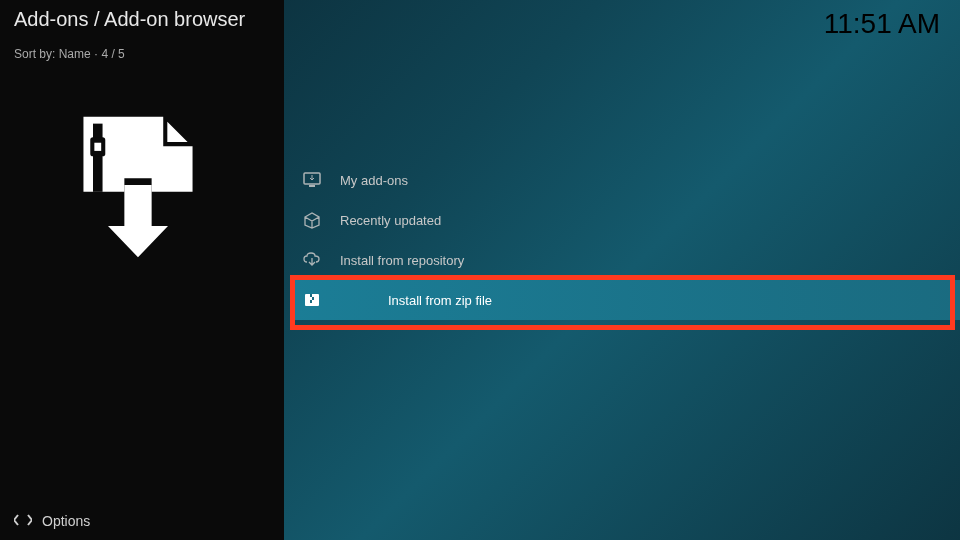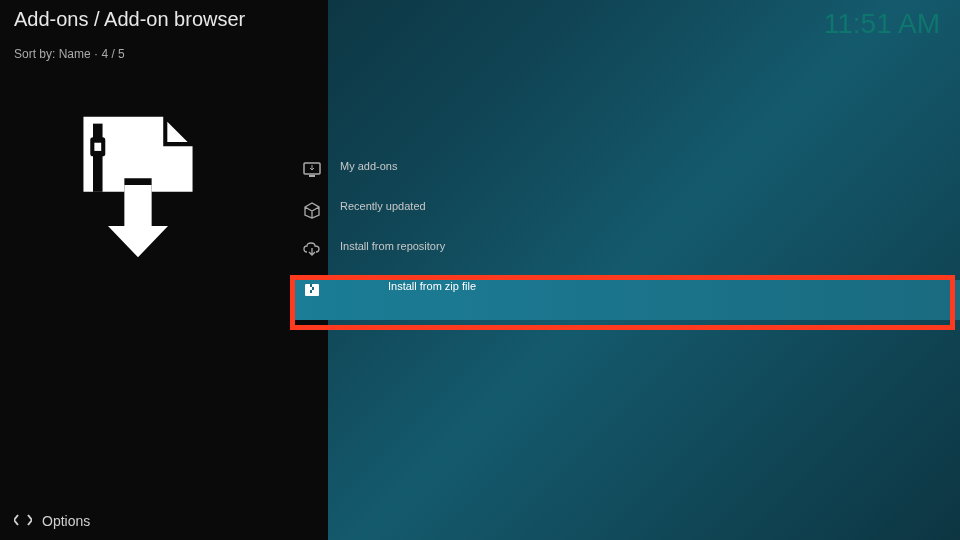--- a/index.html
+++ b/index.html
@@ -13,21 +13,21 @@
       font-family: Arial, sans-serif;
       background: linear-gradient(135deg, #0a2530 0%, #104555 40%, #145a6d 60%, #0d3542 100%);
       color: #d9d9d9;
       position: relative;
       overflow: hidden;
     }
     .sidebar {
       position: absolute;
       left: 0;
       top: 0;
-      width: 328px;
+      width: 284px;
       height: 540px;
       background: #0a0a0a;
     }
     .header {
       position: absolute;
       top: 8px;
       left: 14px;
     }
     .breadcrumb {
       font-size: 20px;
@@ -37,42 +37,43 @@
     .sort-line {
       font-size: 12px;
       color: #aaa;
       margin-top: 16px;
     }
     .clock {
       position: absolute;
       top: 8px;
       right: 20px;
       font-size: 28px;
-      color: #0f766e;
+      color: #000000;
       font-weight: 300;
     }
     .sidebar-icon {
       position: absolute;
       left: 68px;
       top: 110px;
       width: 140px;
       height: 150px;
     }
     .menu-list {
       position: absolute;
       left: 290px;
       top: 160px;
       right: 0;
     }
     .menu-item {
       height: 40px;
       display: flex;
+      align-items: center;
       padding-left: 12px;
       color: #c8c8c8;
-      font-size: 11px;
+      font-size: 13px;
       position: relative;
       cursor: pointer;
     }
     .menu-item.selected {
       background: linear-gradient(90deg, #1b7d96 0%, #1a6b80 100%);
       color: #ffffff;
       gap: 48px;
     }
     .highlight-box {
       position: absolute;

